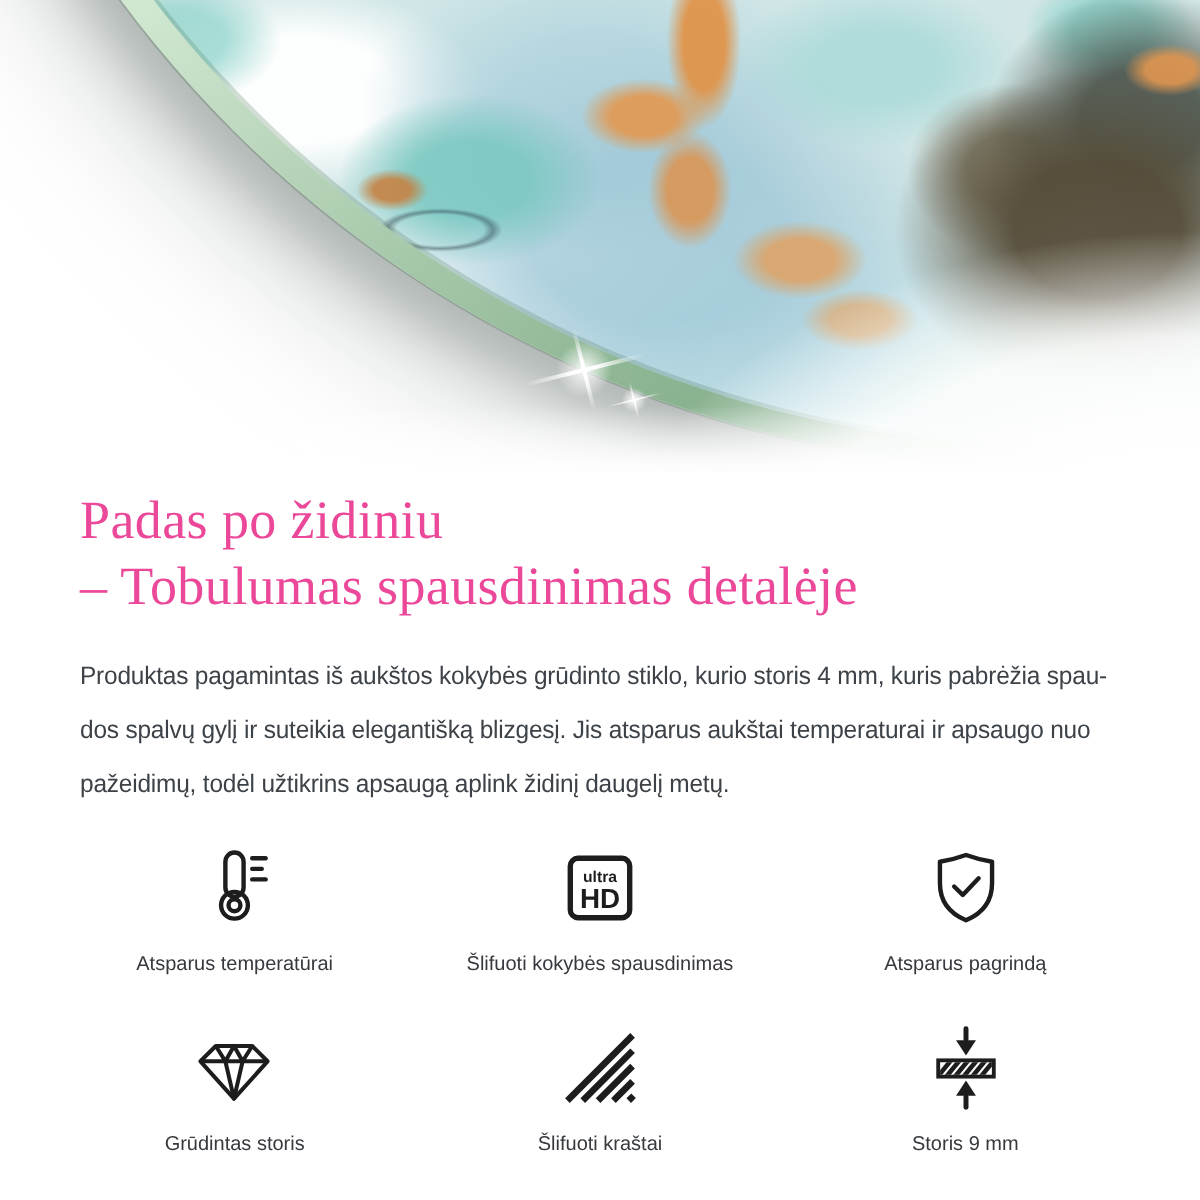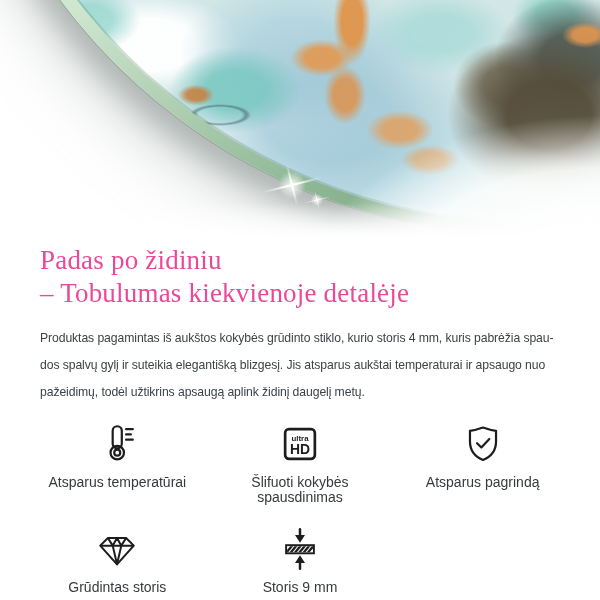--- a/index.html
+++ b/index.html
@@ -111,22 +111,22 @@
   .features{
     margin:14px 26px 0;
     display:grid;
     grid-template-columns:1fr 1fr 1fr;
     row-gap:20px;
   }
   .feature{display:flex;flex-direction:column;align-items:center;}
   .feature .ic{height:48px;display:flex;align-items:center;justify-content:center;}
   .feature .lbl{
     margin-top:7px;
-    font-size:14px;line-height:15px;
-    color:#36393d;text-align:center;
+    font-size:10px;line-height:15px;
+    color:#36393d;text-align:right;
   }
   .icon-stroke{stroke:#1d1d1d;fill:none;stroke-width:2.3;}
 </style>
 </head>
 <body>
 
 <div class="page">
 
   <div class="hero">
     <div class="glass-rim"></div>
@@ -139,21 +139,21 @@
     </div>
     <div class="sparkle s2">
       <div class="glow"></div>
         <div class="ray-h"></div>
         <div class="ray-v"></div>
     </div>
   </div>
 
   <h1 class="title">
     <span>Padas po židiniu</span>
-    <span>– Tobulumas kiekvienoje detalėje</span>
+    <span>– Tobulumas spausdinimas detalėje</span>
   </h1>
 
   <div class="desc">
     <div>Produktas pagamintas iš aukštos kokybės grūdinto stiklo, kurio storis 4 mm, kuris pabrėžia spau-</div>
     <div>dos spalvų gylį ir suteikia elegantišką blizgesį. Jis atsparus aukštai temperaturai ir apsaugo nuo</div>
     <div>pažeidimų, todėl užtikrins apsaugą aplink židinį daugelį metų.</div>
   </div>
 
   <div class="features">
 
@@ -203,20 +203,34 @@
             <path d="M14.5 12.5 L33.5 12.5 L41.5 20.5 L24 40 L6.5 20.5 Z"></path>
             <path d="M6.5 20.5 L41.5 20.5"></path>
             <path d="M14.5 12.5 L19.5 20.5 L24 12.5 L28.5 20.5 L33.5 12.5"></path>
             <path d="M19.5 20.5 L24 40 L28.5 20.5"></path>
           </g>
         </svg>
       </div>
       <div class="lbl">Grūdintas storis</div>
     </div>
 
+    <div class="feature">
+      <div class="ic">
+        <svg width="46" height="46" viewBox="0 0 48 48">
+          <g stroke="#1d1d1d" stroke-width="3.4" fill="none">
+            <line x1="7" y1="41" x2="41" y2="7"></line>
+            <line x1="15" y1="41" x2="41" y2="15"></line>
+            <line x1="23" y1="41" x2="41" y2="23"></line>
+            <line x1="31" y1="41" x2="41" y2="31"></line>
+            <line x1="39" y1="41" x2="41.5" y2="38.5"></line>
+          </g>
+        </svg>
+      </div>
+      <div class="lbl">Šlifuoti kraštai</div>
+    </div>
 
     <div class="feature">
       <div class="ic">
         <svg width="46" height="46" viewBox="0 0 48 48">
           <defs>
             <clipPath id="barclip">
                 <rect x="10.5" y="21" width="27" height="6.5"></rect>
               </clipPath>
           </defs>
           <rect x="9.5" y="20" width="29" height="8.5" class="icon-stroke" style="stroke-width:2"></rect>

